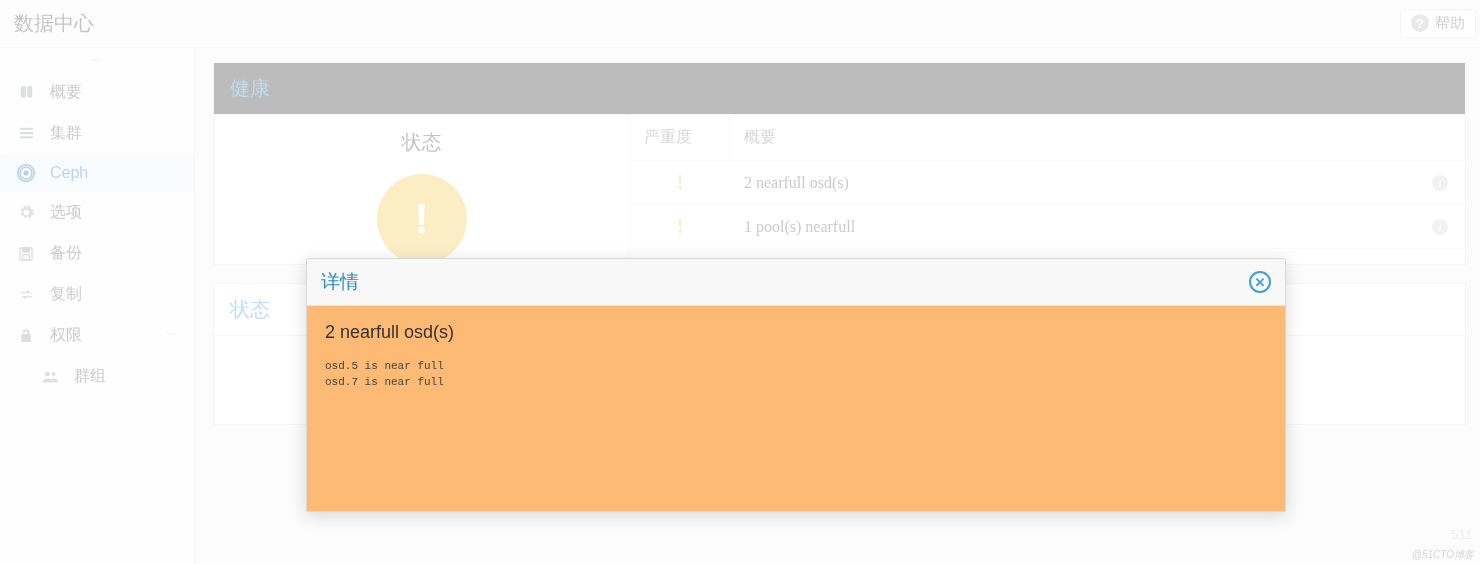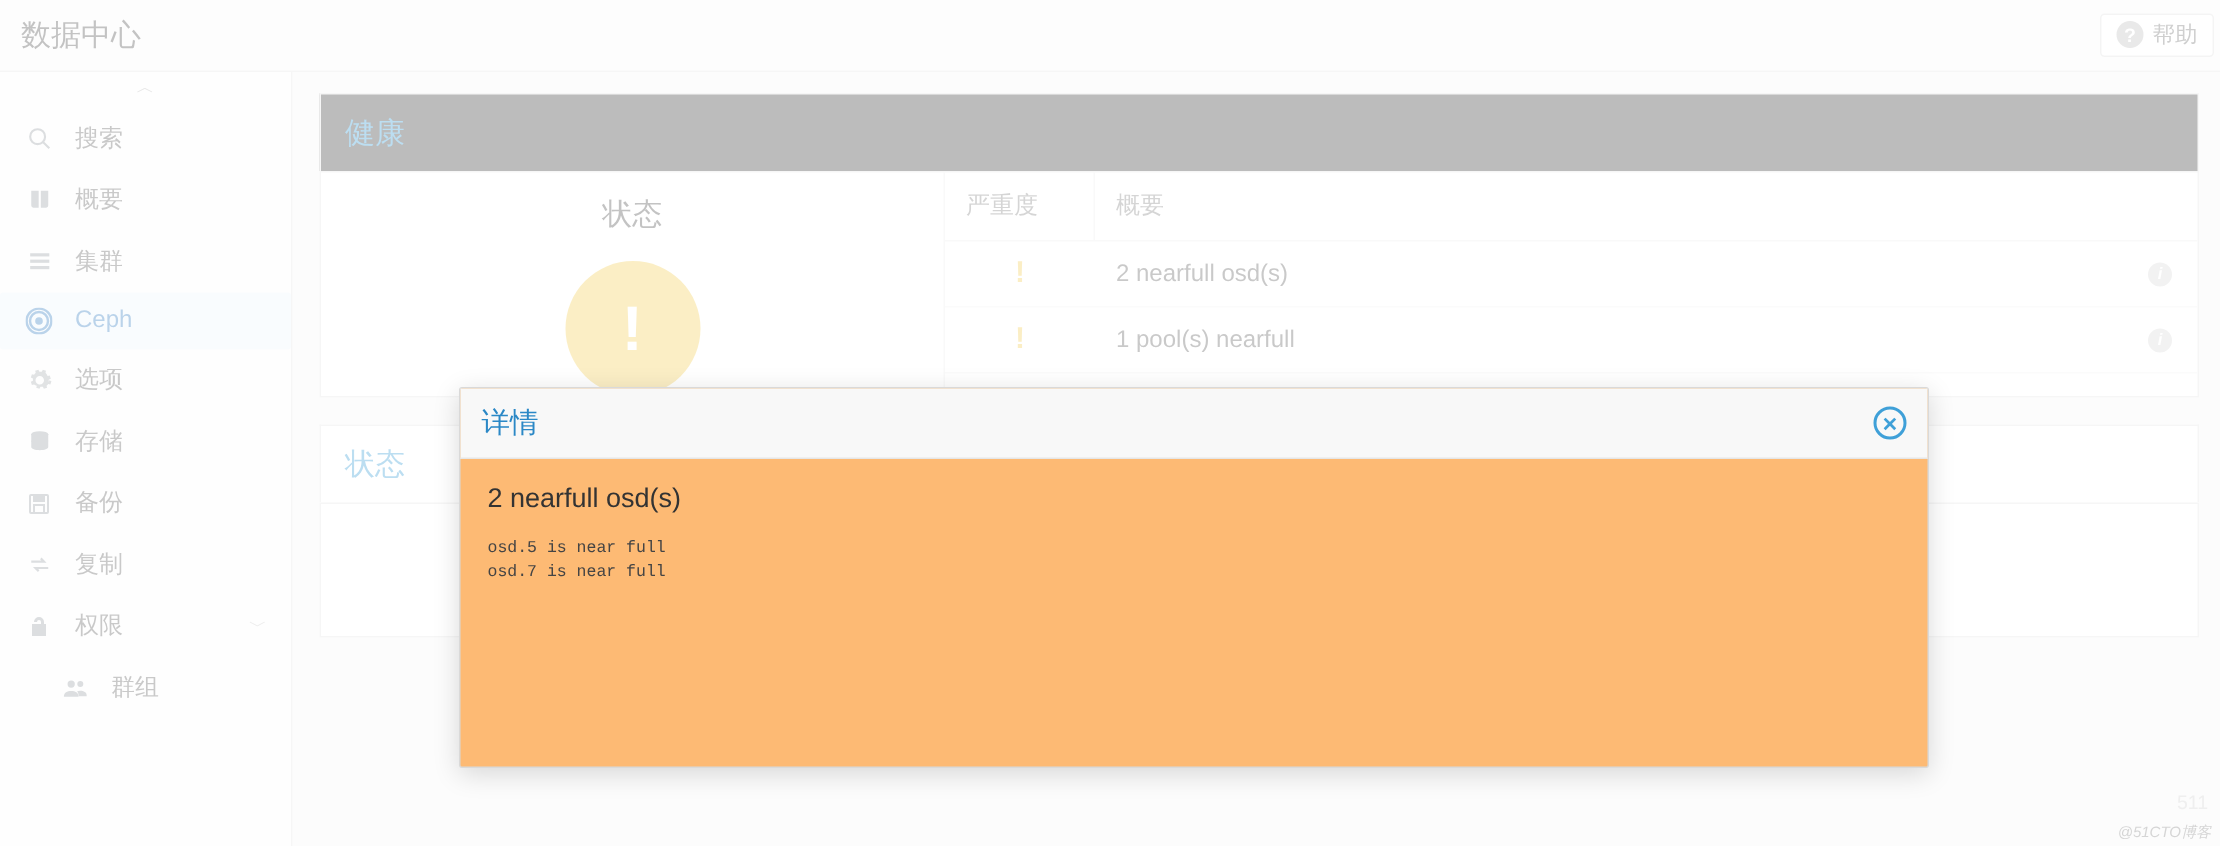--- a/index.html
+++ b/index.html
@@ -31,21 +31,21 @@
   .panel.outer { background: transparent; border:none; }
   .panel-title { padding: 12px 16px; font-size: 20px; color:#3fa0d8; border:1px solid #e6e6e6; background:#404040; border-bottom:none; }
   .panel-body { border:1px solid #e6e6e6; background:#fff; }
 
   
   .health-inner { display:flex; }
   .health-left { width: 415px; display:flex; flex-direction:column; align-items:center; padding-top: 14px; }
   .health-left .status-label { font-size:20px; color:#555; margin-bottom: 18px; }
   .status-circle { width: 90px; height: 90px; border-radius:50%; background:#f2cf5b; display:flex; align-items:center; justify-content:center; color:#fff; font-size:42px; font-weight:bold; }
 
-  .health-table { flex:1; border-left:1px solid #eee; }
+  .health-table { flex:1; border-left:1px solid #eee;font-family:Liberation Serif, serif; }
   .ht-header { display:flex; border-bottom:1px solid #eee; }
   .ht-header .col { padding: 12px 14px; color:#888; font-size:16px; }
   .ht-header .col.sev { width: 100px; border-right:1px solid #eee; }
   .ht-header .col.sum { flex:1; }
   .ht-header .col.act { width:50px; }
   .ht-row { display:flex; align-items:center; border-bottom:1px solid #f4f4f4; }
   .ht-row .cell { padding: 10px 14px; font-size:16px; color:#666; }
   .ht-row .cell.sev { width:100px; display:flex; justify-content:center; }
   .ht-row .cell.sum { flex:1; }
   .ht-row .cell.act { width:50px; display:flex; justify-content:center; }
@@ -87,29 +87,20 @@
     </button>
   </div>
 
   <div class="main">
 
     <div class="sidebar">
       <div class="collapse">︿</div>
       <div class="nav" id="nav">
           <div class="nav-item">
             <span class="nav-icon">
-              <svg width="17" height="17" viewBox="0 0 24 24" fill="none" stroke="currentColor" stroke-width="2">
-                <circle cx="10" cy="10" r="7"></circle>
-                <line x1="21" y1="21" x2="15" y2="15"></line>
-              </svg>
-            </span>
-            <span>搜索</span>
-          </div>
-          <div class="nav-item">
-            <span class="nav-icon">
               <svg width="17" height="17" viewBox="0 0 24 24" fill="currentColor">
                 <path d="M4 3h7v16H6a2 2 0 0 1-2-2V3zm9 0h7v14a2 2 0 0 1-2 2h-5V3z"></path>
               </svg>
             </span>
             <span>概要</span>
           </div>
           <div class="nav-item">
             <span class="nav-icon">
               <svg width="17" height="17" viewBox="0 0 24 24" fill="currentColor">
                 <rect x="3" y="4" width="18" height="3"></rect>
@@ -131,30 +122,20 @@
             </span>
             <span>Ceph</span>
           </div>
           <div class="nav-item">
             <span class="nav-icon">
               <svg width="17" height="17" viewBox="0 0 24 24" fill="currentColor">
                 <path d="M12 8a4 4 0 1 0 0 8 4 4 0 0 0 0-8zm9 4l2 1-1 3-2-.5a9 9 0 0 1-1.6 1.6l.5 2-3 1-1-2a9 9 0 0 1-2.2 0l-1 2-3-1 .5-2A9 9 0 0 1 6.6 16L4.6 16.5l-1-3 2-1a9 9 0 0 1 0-2.2l-2-1 1-3 2 .5A9 9 0 0 1 8.2 5l-.5-2 3-1 1 2a9 9 0 0 1 2.2 0l1-2 3 1-.5 2A9 9 0 0 1 19.4 8l2-.5 1 3-2 1a9 9 0 0 1 0 2.2z" opacity=".85"></path>
               </svg>
             </span>
             <span>选项</span>
-          </div>
-          <div class="nav-item">
-            <span class="nav-icon">
-              <svg width="17" height="17" viewBox="0 0 24 24" fill="currentColor">
-                <ellipse cx="12" cy="5" rx="8" ry="3"></ellipse>
-                <path d="M4 5v6c0 1.7 3.6 3 8 3s8-1.3 8-3V5"></path>
-                <path d="M4 11v6c0 1.7 3.6 3 8 3s8-1.3 8-3v-6"></path>
-              </svg>
-            </span>
-            <span>存储</span>
           </div>
           <div class="nav-item">
             <span class="nav-icon">
               <svg width="16" height="16" viewBox="0 0 24 24" fill="none" stroke="currentColor" stroke-width="2">
                 <rect x="3" y="3" width="18" height="18" rx="1"></rect>
                 <rect x="7" y="3" width="10" height="6" fill="currentColor"></rect>
                 <rect x="7" y="13" width="10" height="8" fill="none"></rect>
               </svg>
             </span>
             <span>备份</span>

